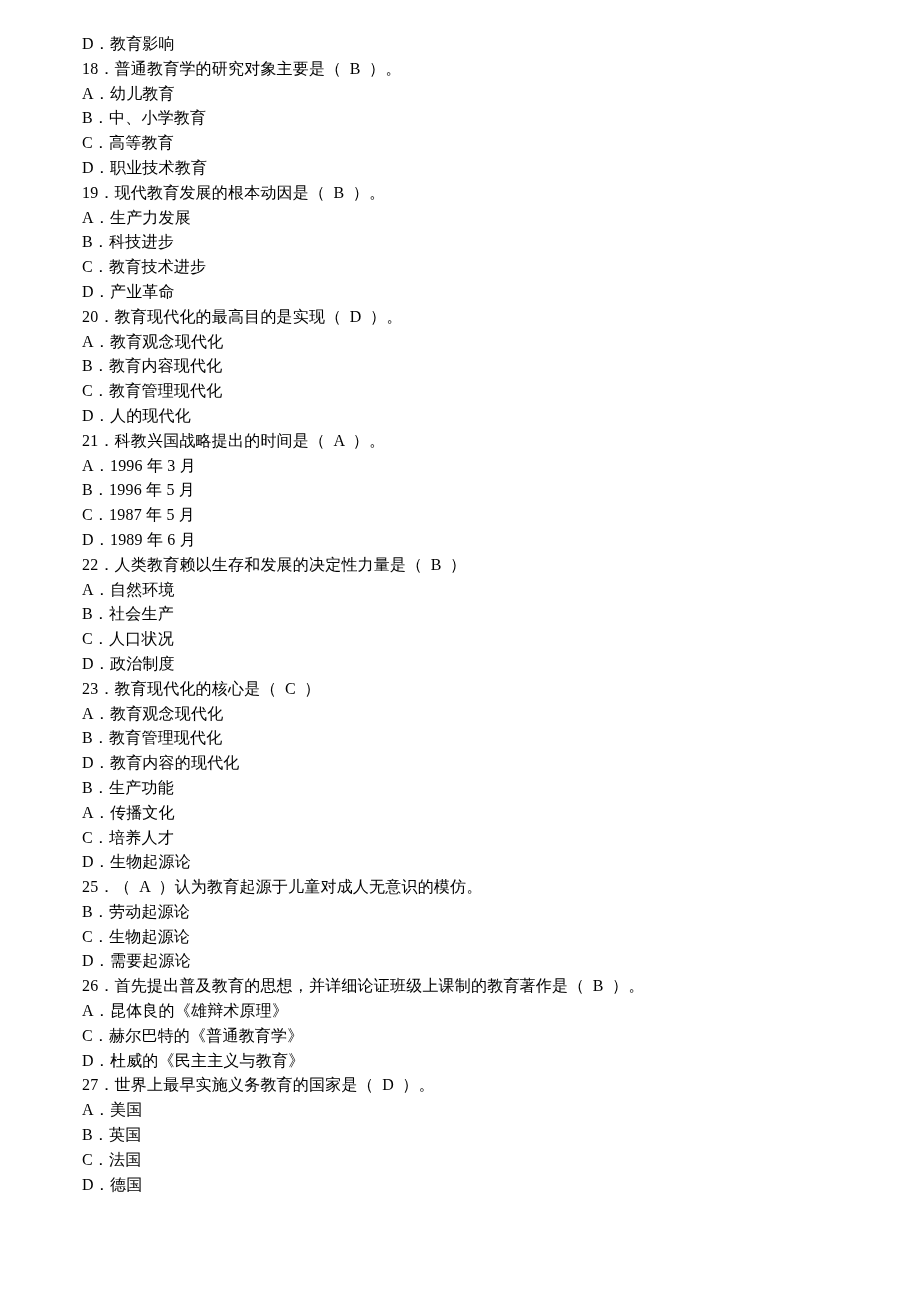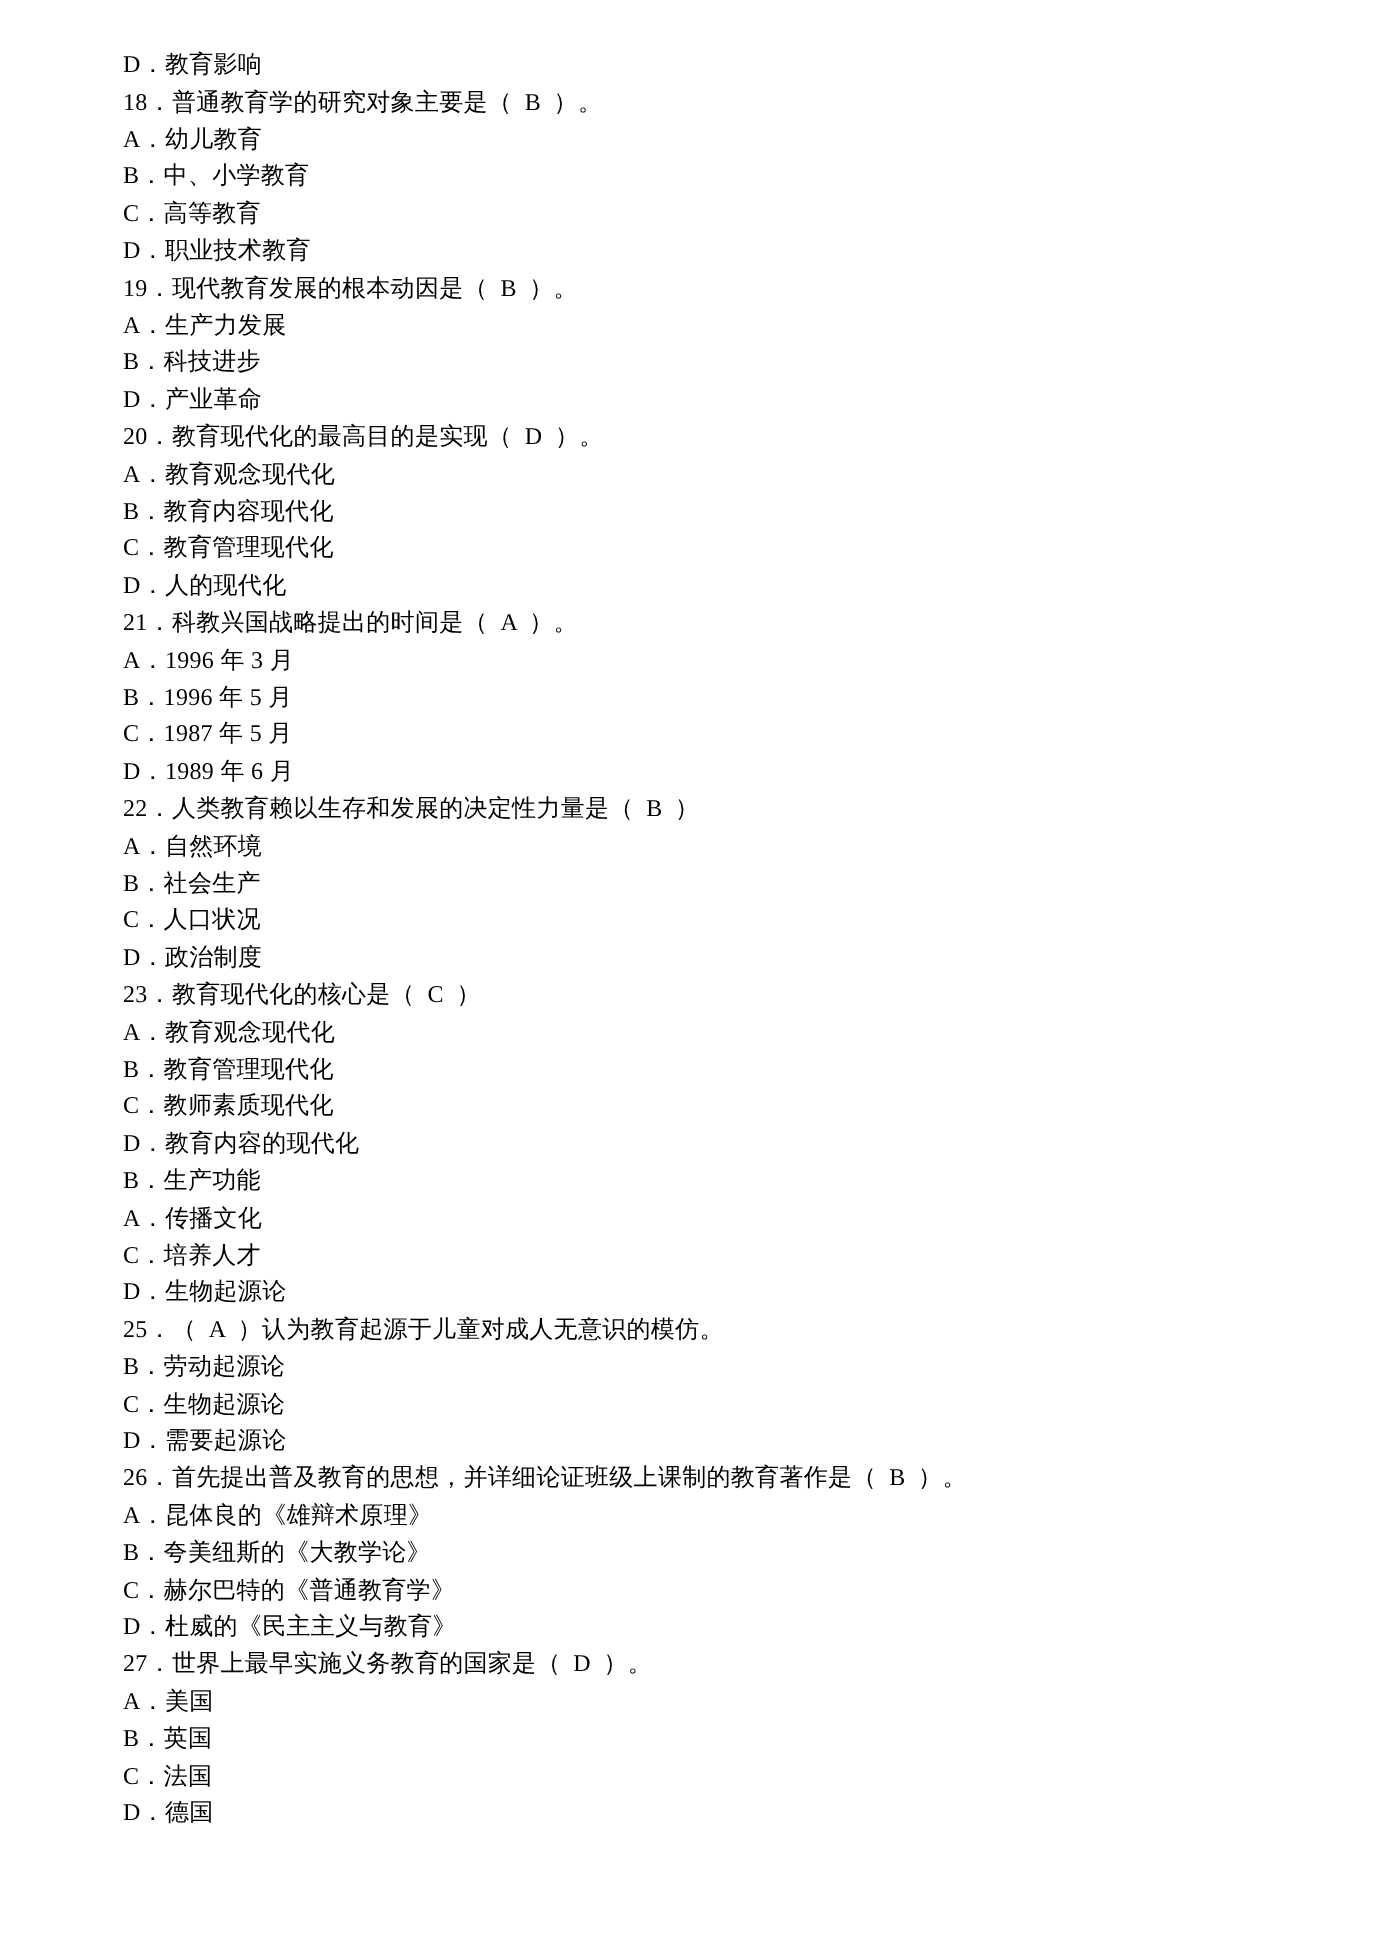--- a/index.html
+++ b/index.html
@@ -27,52 +27,51 @@
 <div id="content">
     <div class="line">D．教育影响</div>
     <div class="line">18．普通教育学的研究对象主要是（  B  ）。</div>
     <div class="line">A．幼儿教育</div>
     <div class="line">B．中、小学教育</div>
     <div class="line">C．高等教育</div>
     <div class="line">D．职业技术教育</div>
     <div class="line">19．现代教育发展的根本动因是（  B  ）。</div>
     <div class="line">A．生产力发展</div>
     <div class="line">B．科技进步</div>
+    <div class="line">C．教育技术进步</div>
     <div class="line">D．产业革命</div>
     <div class="line">20．教育现代化的最高目的是实现（  D  ）。</div>
     <div class="line">A．教育观念现代化</div>
     <div class="line">B．教育内容现代化</div>
     <div class="line">C．教育管理现代化</div>
     <div class="line">D．人的现代化</div>
     <div class="line">21．科教兴国战略提出的时间是（  A  ）。</div>
     <div class="line">A．1996 年 3 月</div>
     <div class="line">B．1996 年 5 月</div>
     <div class="line">C．1987 年 5 月</div>
     <div class="line">D．1989 年 6 月</div>
     <div class="line">22．人类教育赖以生存和发展的决定性力量是（  B  ）</div>
     <div class="line">A．自然环境</div>
     <div class="line">B．社会生产</div>
     <div class="line">C．人口状况</div>
     <div class="line">D．政治制度</div>
     <div class="line">23．教育现代化的核心是（  C  ）</div>
     <div class="line">A．教育观念现代化</div>
     <div class="line">B．教育管理现代化</div>
-    <div class="line">C．教师素质现代化</div>
     <div class="line">D．教育内容的现代化</div>
     <div class="line">B．生产功能</div>
     <div class="line">A．传播文化</div>
     <div class="line">C．培养人才</div>
     <div class="line">D．生物起源论</div>
     <div class="line">25．（  A  ）认为教育起源于儿童对成人无意识的模仿。</div>
     <div class="line">B．劳动起源论</div>
     <div class="line">C．生物起源论</div>
     <div class="line">D．需要起源论</div>
     <div class="line">26．首先提出普及教育的思想，并详细论证班级上课制的教育著作是（  B  ）。</div>
     <div class="line">A．昆体良的《雄辩术原理》</div>
-    <div class="line">B．夸美纽斯的《大教学论》</div>
     <div class="line">C．赫尔巴特的《普通教育学》</div>
     <div class="line">D．杜威的《民主主义与教育》</div>
     <div class="line">27．世界上最早实施义务教育的国家是（  D  ）。</div>
     <div class="line">A．美国</div>
     <div class="line">B．英国</div>
     <div class="line">C．法国</div>
     <div class="line">D．德国</div>
   </div>
 
 </body></html>

